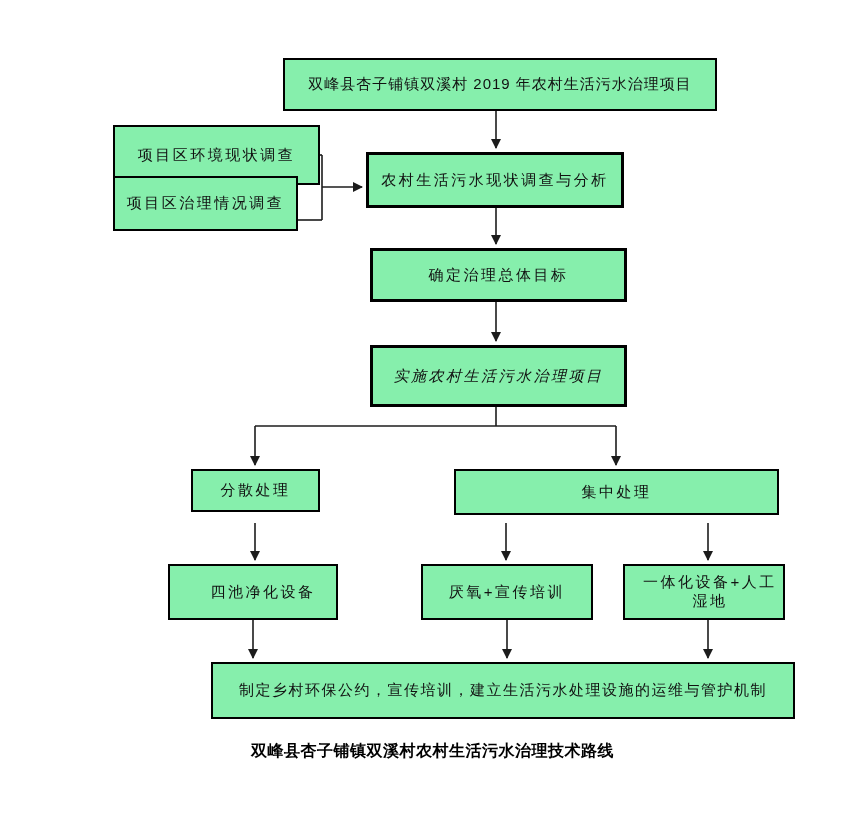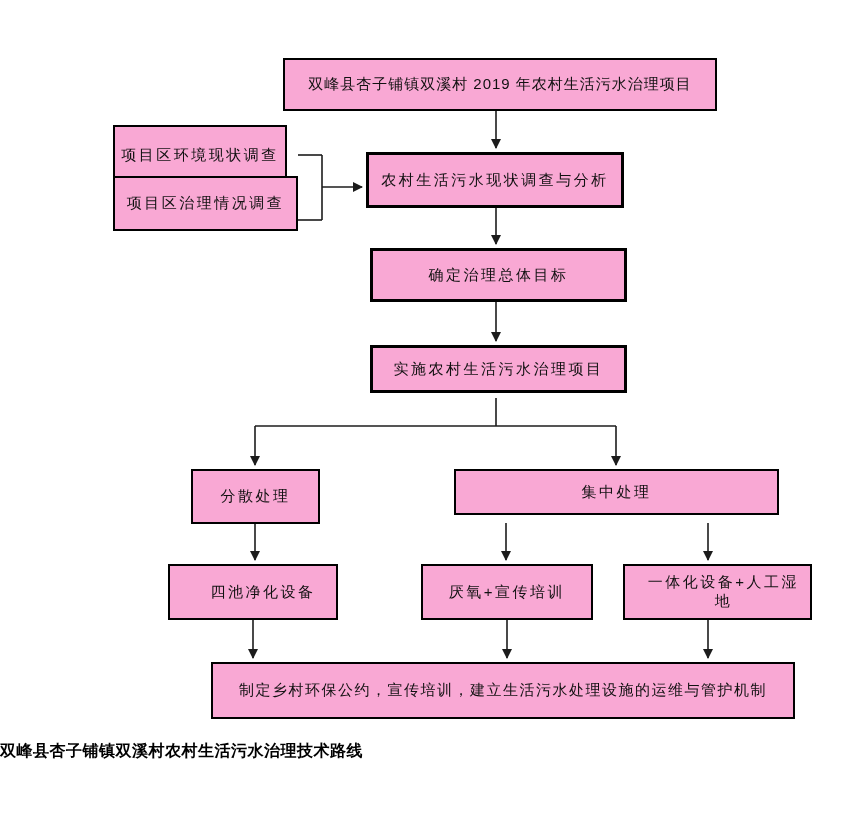--- a/index.html
+++ b/index.html
@@ -21,53 +21,54 @@
     left: 0;
     top: 0;
     width: 865px;
     height: 833px;
     pointer-events: none;
   }
   .node {
     position: absolute;
     box-sizing: border-box;
     border: 2px solid #000000;
-    background: #f9a8d4;
+    background: #86efac;
     display: flex;
     align-items: center;
     justify-content: center;
     text-align: center;
     font-size: 15px;
     letter-spacing: 2.5px;
     line-height: 1.25;
     padding: 2px 6px;
   }
   .node--bold { border-width: 3px; }
   .node--tight { letter-spacing: 1px; }
   .node--wide-text { letter-spacing: 1.5px; }
 
   
   .n-project          { left: 283px; top: 58px;  width: 434px; height: 53px; }
-  .n-env-survey       { left: 113px; top: 125px; width: 174px; height: 60px; }
+  .n-env-survey       { left: 113px; top: 125px; width: 207px; height: 60px; }
   .n-treat-survey     { left: 113px; top: 176px; width: 185px; height: 55px; }
   .n-analysis         { left: 366px; top: 152px; width: 258px; height: 56px; }
   .n-goal             { left: 370px; top: 248px; width: 257px; height: 54px; }
-  .n-implement        { left: 370px; top: 345px; width: 257px; height: 48px; }
-  .n-dispersed        { left: 191px; top: 469px; width: 129px; height: 55px; }
+  .n-implement        { left: 370px; top: 345px; width: 257px; height: 62px; font-style: italic; }
+  .n-dispersed        { left: 191px; top: 469px; width: 129px; height: 43px; }
   .n-centralized      { left: 454px; top: 469px; width: 325px; height: 46px; }
   .n-four-pond        { left: 168px; top: 564px; width: 170px; height: 56px; padding-left: 26px; }
   .n-anaerobic        { left: 421px; top: 564px; width: 172px; height: 56px; }
-  .n-integrated       { left: 623px; top: 564px; width: 189px; height: 56px; padding-left: 18px; }
+  .n-integrated       { left: 623px; top: 564px; width: 162px; height: 56px; padding-left: 18px; }
   .n-mechanism        { left: 211px; top: 662px; width: 584px; height: 57px; }
 
   .caption {
     position: absolute;
     left: 0;
     top: 741px;
     width: 865px;
+    text-align: center;
     font-weight: bold;
     font-size: 16px;
     letter-spacing: 0.5px;
     color: #000000;
   }
 </style>
 </head>
 <body>
 
 <div class="canvas">

